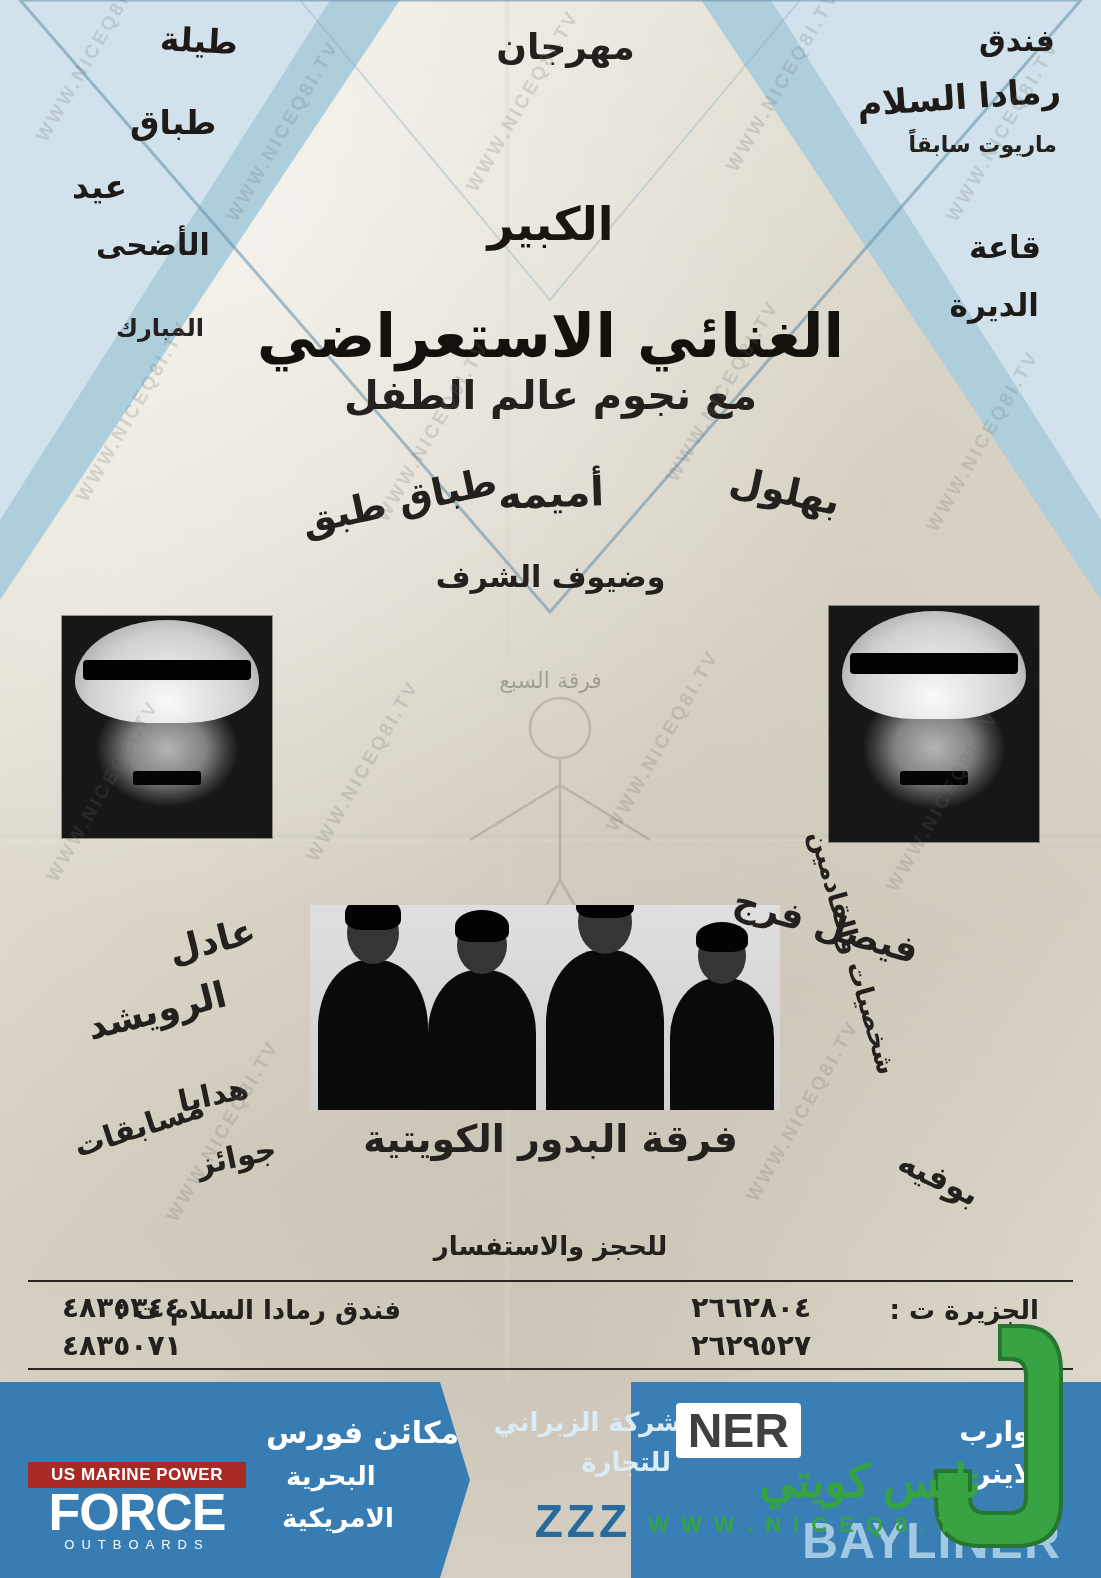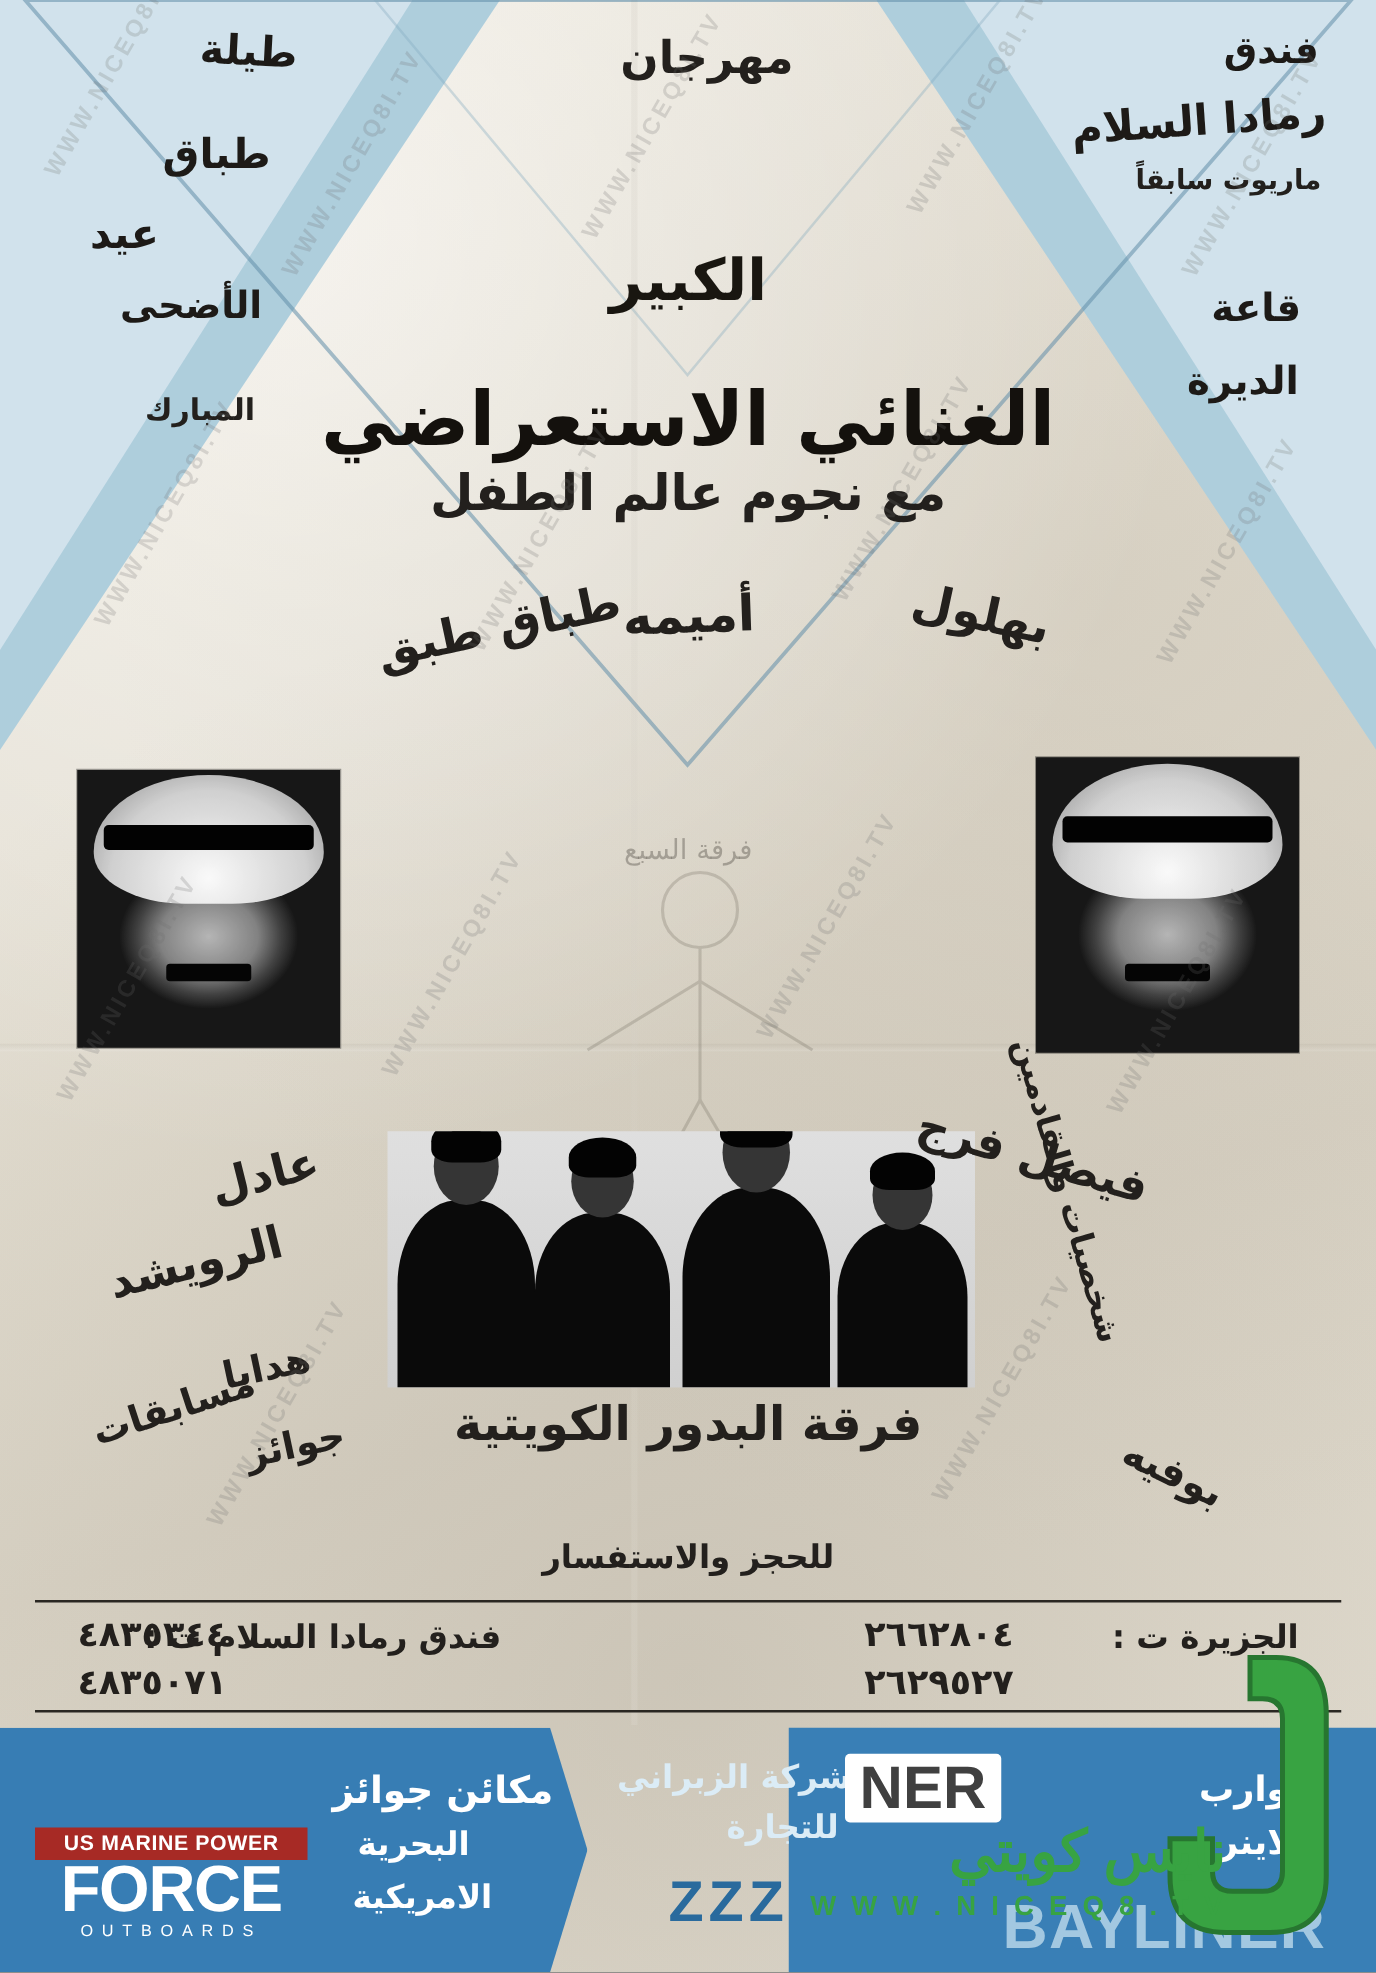--- a/index.html
+++ b/index.html
@@ -184,20 +184,21 @@
   <div class="txt ar" style="left:116px;top:315px;font-size:24px;">المبارك</div>
 
   <div class="txt ar" style="left:50%;transform:translateX(-50%) ;top:26px;font-size:36px;letter-spacing:4px;margin-left:15px;">مهرجان</div>
   <div class="txt ar title-sub" style="left:50%;transform:translateX(-50%);top:198px;">الكبير</div>
   <div class="txt ar title-big" style="left:50%;transform:translateX(-50%);top:272px;margin-top:30px;">الغنائي الاستعراضي</div>
   <div class="txt ar" style="left:50%;transform:translateX(-50%);top:372px;font-size:40px;">مع نجوم عالم الطفل</div>
 
   <div class="txt ar names" style="left:50%;transform:translateX(-50%) rotate(-2deg);top:470px;font-size:40px;">أميمه</div>
   <div class="txt ar names" style="left:300px;top:480px;transform:rotate(-12deg);font-size:38px;">طباق طبق</div>
   <div class="txt ar names" style="right:260px;top:470px;transform:rotate(12deg);font-size:38px;">بهلول</div>
+  <div class="txt ar" style="left:50%;transform:translateX(-50%);top:560px;font-size:30px;">وضيوف الشرف</div>
 
   <div class="txt ar" style="left:50%;transform:translateX(-50%);top:668px;font-size:22px;color:rgba(60,55,45,.35);font-weight:normal;">فرقة السبع</div>
 
   <svg style="position:absolute;left:430px;top:690px;width:260px;height:320px;opacity:.22;pointer-events:none;" viewBox="0 0 260 320">
     <g stroke="#5a5446" stroke-width="2.5" fill="none">
       <circle cx="130" cy="38" r="30"></circle>
       <line x1="130" y1="68" x2="130" y2="190"></line>
       <line x1="130" y1="95" x2="40" y2="150"></line>
       <line x1="130" y1="95" x2="220" y2="150"></line>
       <line x1="130" y1="190" x2="70" y2="300"></line>
@@ -267,21 +268,21 @@
 
   <div class="footer-ads">
     <div class="ad-blue-right"></div>
     <div class="ad-blue-left"></div>
 
     <div class="force-box">
       <div class="force-top">US MARINE POWER</div>
       <div class="force-main">FORCE</div>
       <div class="force-bot">OUTBOARDS</div>
     </div>
-    <div class="txt ar" style="left:266px;bottom:128px;top:auto;font-size:30px;color:#fff;">مكائن جوائز</div>
+    <div class="txt ar" style="left:266px;bottom:128px;top:auto;font-size:30px;color:#fff;">مكائن فورس</div>
     <div class="txt ar" style="left:286px;bottom:86px;top:auto;font-size:26px;color:#fff;">البحرية</div>
     <div class="txt ar" style="left:282px;bottom:44px;top:auto;font-size:26px;color:#fff;">الامريكية</div>
 
     <div class="txt ar" style="right:420px;bottom:140px;top:auto;font-size:26px;color:#d9ecf8;">شركة الزبراني</div>
     <div class="txt ar" style="right:430px;bottom:100px;top:auto;font-size:26px;color:#d9ecf8;">للتجارة</div>
     <div class="zn" style="right:470px;bottom:30px;font-size:46px;letter-spacing:4px;color:#1f6ca8;">ZZZ</div>
     <div class="zn" style="right:300px;bottom:120px;font-size:48px;background:#fff;color:#404040;padding:0 12px;border-radius:4px;">NER</div>
     <div class="zn" style="right:40px;bottom:8px;font-size:50px;color:#9ec9e6;letter-spacing:1px;">BAYLINER</div>
     <div class="txt ar" style="right:52px;bottom:130px;top:auto;font-size:28px;color:#fff;">قوارب</div>
     <div class="txt ar" style="right:44px;bottom:88px;top:auto;font-size:28px;color:#fff;">بيلاينر</div>

